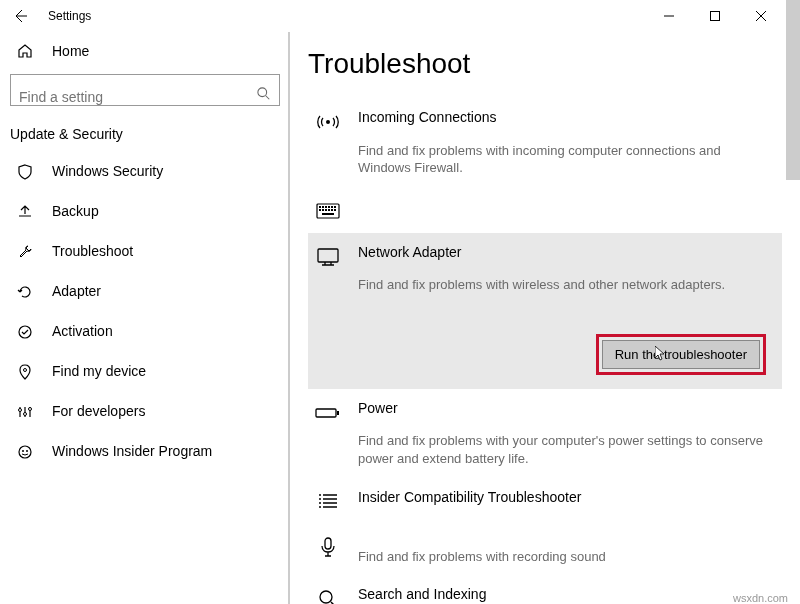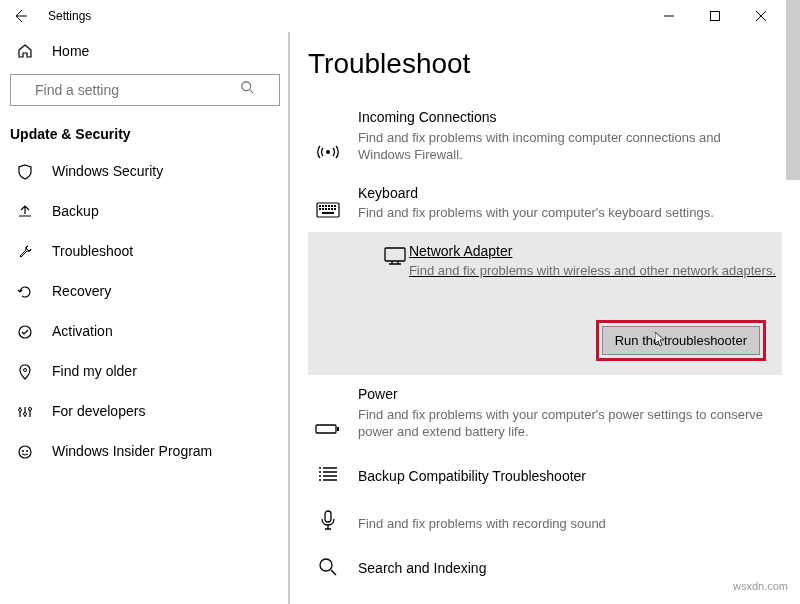--- a/index.html
+++ b/index.html
@@ -10,41 +10,41 @@
     .back-btn { width: 24px; height: 24px; display: flex; align-items: center; justify-content: center; cursor: pointer; }
     .titlebar-title { font-size: 12px; color: #000; }
     .titlebar-controls { margin-left: auto; display: flex; }
     .win-btn { width: 46px; height: 32px; display: flex; align-items: center; justify-content: center; cursor: pointer; }
     
     .content { display: flex; height: calc(100% - 32px); }
     
     .sidebar { width: 290px; padding: 0; display: flex; flex-direction: column; position: relative; }
     .sidebar::after { content: ""; position: absolute; right: 0; top: 0; bottom: 0; width: 2px; background: #ccc; }
     .home-item { display: flex; align-items: center; gap: 18px; padding: 10px 16px; font-size: 14px; color: #000; cursor: pointer; }
-    .search-box { margin: 4px 10px 12px 10px; height: 32px; border: 1px solid #999; display: flex; align-items: center; padding: 0 24px; }
+    .search-box { margin: 4px 10px 12px 10px; height: 32px; border: 1px solid #999; display: flex; align-items: flex-end; padding: 0 8px; }
     .search-box input { flex: 1; border: none; outline: none; font-size: 14px; background: transparent; color: #666; }
-    .section-header { font-size: 14px; font-weight: 700; padding: 8px 10px 10px 10px; color: #000; }
+    .section-header { font-size: 14px; font-weight: 400; padding: 8px 10px 10px 10px; color: #000; }
     .nav-item { display: flex; align-items: flex-start; gap: 18px; padding: 11px 16px; font-size: 14px; color: #000; cursor: pointer; }
     .nav-icon { width: 18px; height: 18px; display: flex; align-items: center; justify-content: center; flex-shrink: 0; }
     
     .main { flex: 1; padding: 16px 18px 0 18px; overflow-y: auto; }
     .page-title { font-size: 28px; font-weight: 350; margin-bottom: 18px; color: #000; }
-    .ts-item { display: flex; gap: 16px; padding: 10px 6px; align-items: flex-end; }
+    .ts-item { display: flex; gap: 16px; padding: 10px 6px; }
     .ts-selected { background: #e8e8e8; padding-bottom: 14px; flex-direction: column; }
-    .ts-selected-row { display: flex; gap: 0; text-decoration: underline; }
+    .ts-selected-row { display: flex; gap: 16px; }
     .ts-icon { width: 28px; height: 24px; display: flex; align-items: center; justify-content: center; flex-shrink: 0; margin-top: 2px; }
     .ts-text { flex: 1; }
     .ts-title { font-size: 14px; color: #000; line-height: 1.4; }
-    .ts-desc { font-size: 13px; color: #6b6b6b; line-height: 1.35; margin-top: 1px; }
+    .ts-desc { font-size: 13px; color: #6b6b6b; line-height: 1.35; margin-top: 14px; }
     .run-btn-wrap { display: flex; justify-content: flex-end; margin-top: 24px; padding-right: 10px; }
     .run-btn-outline { border: 3px solid #c8102e; padding: 3px; }
     .run-btn { background: #ccc; border: 1px solid #888; padding: 6px 12px; font-size: 13px; cursor: pointer; position: relative; }
     .cursor { position: absolute; left: 52px; top: 5px; font-size: 14px; pointer-events: none; }
     
-    .watermark { position: absolute; bottom: 12px; right: 12px; font-size: 11px; color: #999; }
+    .watermark { position: absolute; bottom: 0; right: 12px; font-size: 11px; color: #999; }
     
     .scrollbar { width: 14px; background: transparent; position: absolute; right: 0; top: 0; bottom: 0; }
     .scrollbar-thumb { width: 14px; background: #ccc; position: absolute; right: 0; top: 0; height: 180px; }
   </style>
 </head>
 <body>
 
 <div class="titlebar">
   <div class="titlebar-left">
     <div class="back-btn">
@@ -116,39 +116,39 @@
           </svg>
         </span>
       <span>Troubleshoot</span>
     </div>
     <div class="nav-item">
       <span class="nav-icon">
           <svg width="16" height="16" viewBox="0 0 16 16">
             <path d="M3 8 A5 5 0 1 1 5 12 M3 8 L1 6 M3 8 L5 6" stroke="#000" fill="none" stroke-width="1.2"></path>
           </svg>
         </span>
-      <span>Recovery</span>
+      <span>Adapter</span>
     </div>
     <div class="nav-item">
       <span class="nav-icon">
           <svg width="16" height="16" viewBox="0 0 16 16">
             <circle cx="8" cy="8" r="6" stroke="#000" fill="none" stroke-width="1.2"></circle>
             <path d="M5 8 L7 10 L11 6" stroke="#000" fill="none" stroke-width="1.2"></path>
           </svg>
         </span>
       <span>Activation</span>
     </div>
     <div class="nav-item">
       <span class="nav-icon">
           <svg width="16" height="16" viewBox="0 0 16 16">
             <path d="M8 1 C5 1 3 3 3 6 C3 10 8 15 8 15 C8 15 13 10 13 6 C13 3 11 1 8 1 Z" stroke="#000" fill="none" stroke-width="1.2"></path>
             <circle cx="8" cy="6" r="1.5" stroke="#000" fill="none"></circle>
           </svg>
         </span>
-      <span>Find my older</span>
+      <span>Find my device</span>
     </div>
     <div class="nav-item">
       <span class="nav-icon">
           <svg width="16" height="16" viewBox="0 0 16 16">
             <path d="M3 3 V13 M8 3 V13 M13 3 V13" stroke="#000" stroke-width="1.2"></path>
             <circle cx="3" cy="6" r="1.5" fill="#fff" stroke="#000"></circle>
             <circle cx="8" cy="10" r="1.5" fill="#fff" stroke="#000"></circle>
             <circle cx="13" cy="5" r="1.5" fill="#fff" stroke="#000"></circle>
           </svg>
         </span>
@@ -195,24 +195,20 @@
             <rect x="18" y="3" width="2" height="2" fill="#000"></rect>
             <rect x="3" y="6" width="2" height="2" fill="#000"></rect>
             <rect x="6" y="6" width="2" height="2" fill="#000"></rect>
             <rect x="9" y="6" width="2" height="2" fill="#000"></rect>
             <rect x="12" y="6" width="2" height="2" fill="#000"></rect>
             <rect x="15" y="6" width="2" height="2" fill="#000"></rect>
             <rect x="18" y="6" width="2" height="2" fill="#000"></rect>
             <rect x="6" y="10" width="12" height="2" fill="#000"></rect>
           </svg>
         </span>
-      <div class="ts-text">
-        <div class="ts-title">Keyboard</div>
-        <div class="ts-desc">Find and fix problems with your computer's keyboard settings.</div>
-      </div>
     </div>
 
     <div class="ts-item ts-selected">
       <div class="ts-selected-row">
         <span class="ts-icon">
             <svg width="24" height="20" viewBox="0 0 24 20">
               <rect x="2" y="2" width="20" height="13" rx="1" stroke="#000" fill="none" stroke-width="1.3"></rect>
               <path d="M9 15 V18 M15 15 V18 M6 18 H18" stroke="#000" stroke-width="1.3"></path>
             </svg>
           </span>
@@ -248,21 +244,21 @@
       </div>
     </div>
 
     <div class="ts-item">
       <span class="ts-icon">
           <svg width="22" height="20" viewBox="0 0 22 20">
             <path d="M2 3 H4 M6 3 H20 M2 7 H4 M6 7 H20 M2 11 H4 M6 11 H20 M2 15 H4 M6 15 H20" stroke="#000" stroke-width="1.3"></path>
           </svg>
         </span>
       <div class="ts-text">
-        <div class="ts-title">Backup Compatibility Troubleshooter</div>
+        <div class="ts-title">Insider Compatibility Troubleshooter</div>
       </div>
     </div>
 
     <div class="ts-item">
       <span class="ts-icon">
           <svg width="16" height="22" viewBox="0 0 16 22">
             <rect x="5" y="1" width="6" height="11" rx="3" stroke="#000" fill="none" stroke-width="1.3"></rect>
             <path d="M2 9 C2 14 6 15 8 15 C10 15 14 14 14 9 M8 15 V19 M5 19 H11" stroke="#000" fill="none" stroke-width="1.3"></path>
           </svg>
         </span>

